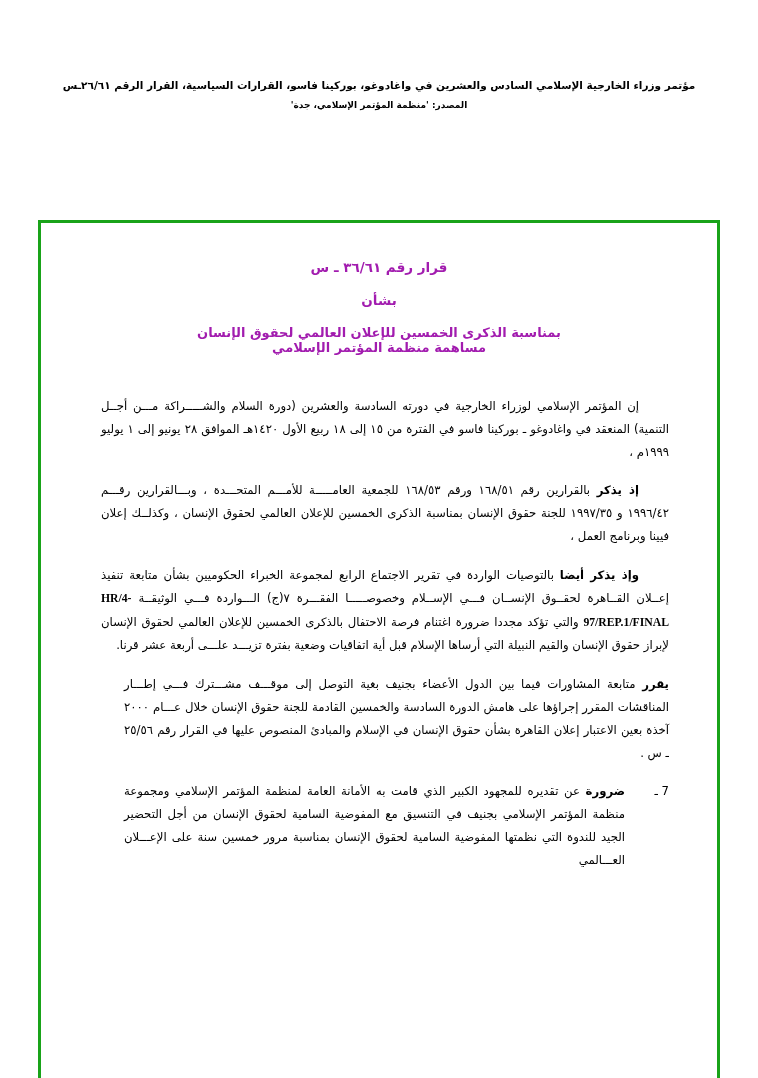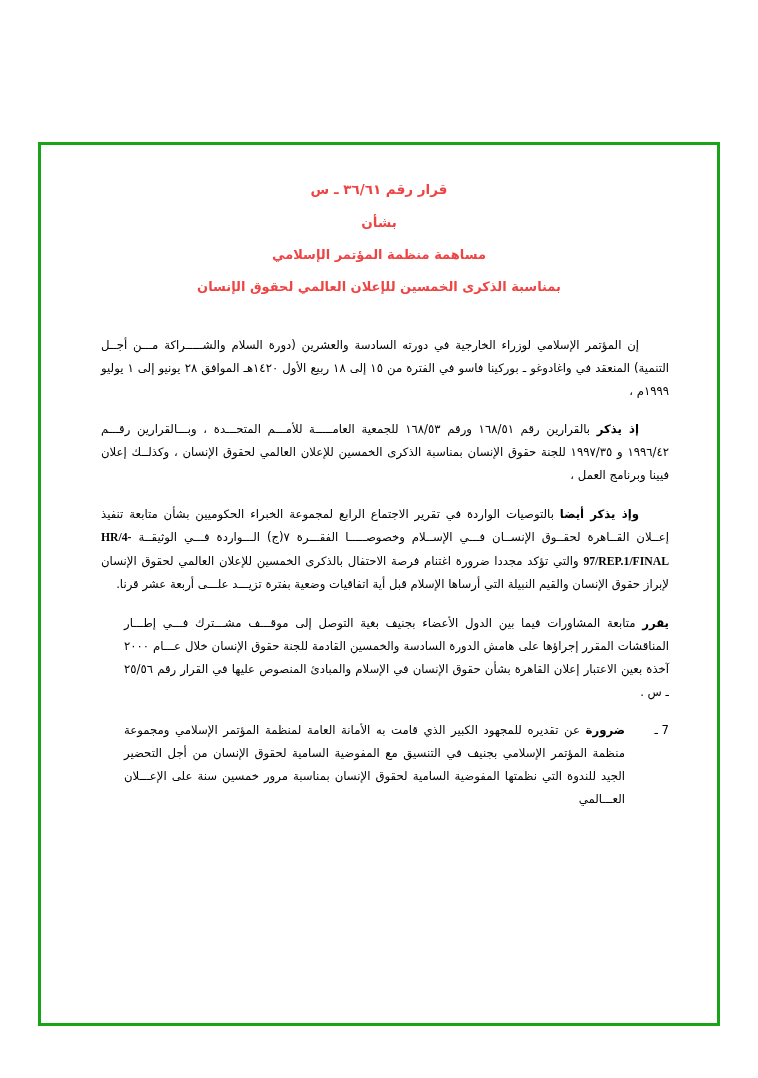--- a/index.html
+++ b/index.html
@@ -47,21 +47,21 @@
     box-sizing: border-box;
   }
   .frame-inner {
     padding: 36px 48px 10px 48px;
     box-sizing: border-box;
     height: 100%;
     overflow: hidden;
   }
   .title-block {
     text-align: center;
-    color: #ef4444;
+    color: #a21caf;
     font-weight: bold;
   }
   .title-line {
     font-size: 13.5px;
     letter-spacing: 0.6px;
     margin-bottom: 17px;
   }
   .title-line.sub {
     font-size: 13px;
   }
@@ -110,29 +110,33 @@
     text-align: justify;
     text-align-last: right;
     margin-left: 35px;
   }
 </style>
 </head>
 <body>
 
 <div class="page">
 
+  <div class="header-block">
+    <div class="header-line1">مؤتمر وزراء الخارجية الإسلامي السادس والعشرين في واغادوغو، بوركينا فاسو، القرارات السياسية، القرار الرقم ٢٦/٦١ـس</div>
+    <div class="header-line2">المصدر:  'منظمة المؤتمر الإسلامي، جدة'</div>
+  </div>
 
   <div class="frame">
     <div class="frame-inner">
 
       <div class="title-block">
         <div class="title-line">قرار رقم ٣٦/٦١ ـ س</div>
         <div class="title-line">بشأن</div>
+        <div class="title-line sub last">بمناسبة الذكرى الخمسين للإعلان العالمي لحقوق الإنسان</div>
         <div class="title-line sub">مساهمة منظمة المؤتمر الإسلامي</div>
-        <div class="title-line sub last">بمناسبة الذكرى الخمسين للإعلان العالمي لحقوق الإنسان</div>
       </div>
 
       <div class="body-block">
 
         <p class="para"><span>إن المؤتمر الإسلامي لوزراء الخارجية في دورته السادسة والعشرين (دورة السلام والشـــــراكة مـــن أجــل التنمية) المنعقد في واغادوغو ـ بوركينا فاسو في الفترة من ١٥ إلى ١٨ ربيع الأول ١٤٢٠هـ الموافق ٢٨ يونيو إلى ١ يوليو ١٩٩٩م ،</span></p>
 
         <p class="para"><span class="lead">إذ يذكر</span><span> بالقرارين رقم ١٦٨/٥١ ورقم ١٦٨/٥٣ للجمعية العامـــــة للأمـــم المتحـــدة ، وبـــالقرارين رقـــم ١٩٩٦/٤٢ و ١٩٩٧/٣٥ للجنة حقوق الإنسان بمناسبة الذكرى الخمسين للإعلان العالمي لحقوق الإنسان ، وكذلــك إعلان فيينا وبرنامج العمل ،</span></p>
 
 
         <p class="para"><span class="lead">وإذ يذكر أيضا</span><span> بالتوصيات الواردة في تقرير الاجتماع الرابع لمجموعة الخبراء الحكوميين بشأن متابعة تنفيذ إعــلان القــاهرة لحقــوق الإنســان فـــي الإســلام وخصوصـــــا الفقـــرة ٧(ج) الـــواردة فـــي الوثيقــة <span class="latin">HR/4-97/REP.1/FINAL</span> والتي تؤكد مجددا ضرورة اغتنام فرصة الاحتفال بالذكرى الخمسين للإعلان العالمي لحقوق الإنسان لإبراز حقوق الإنسان والقيم النبيلة التي أرساها الإسلام قبل أية اتفاقيات وضعية بفترة تزيـــد علـــى أربعة عشر قرنا.</span></p>

